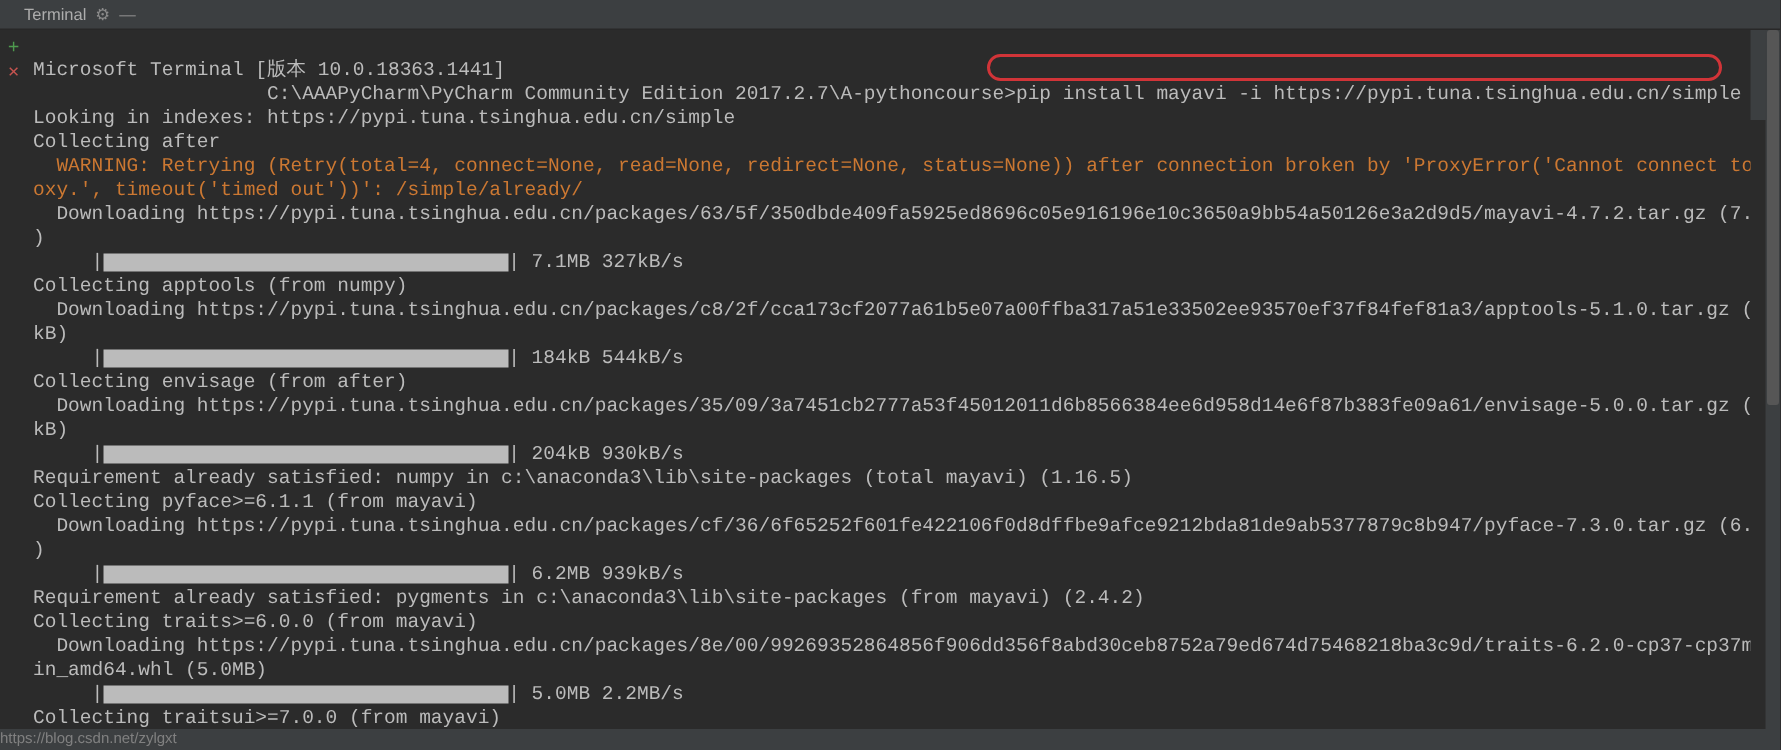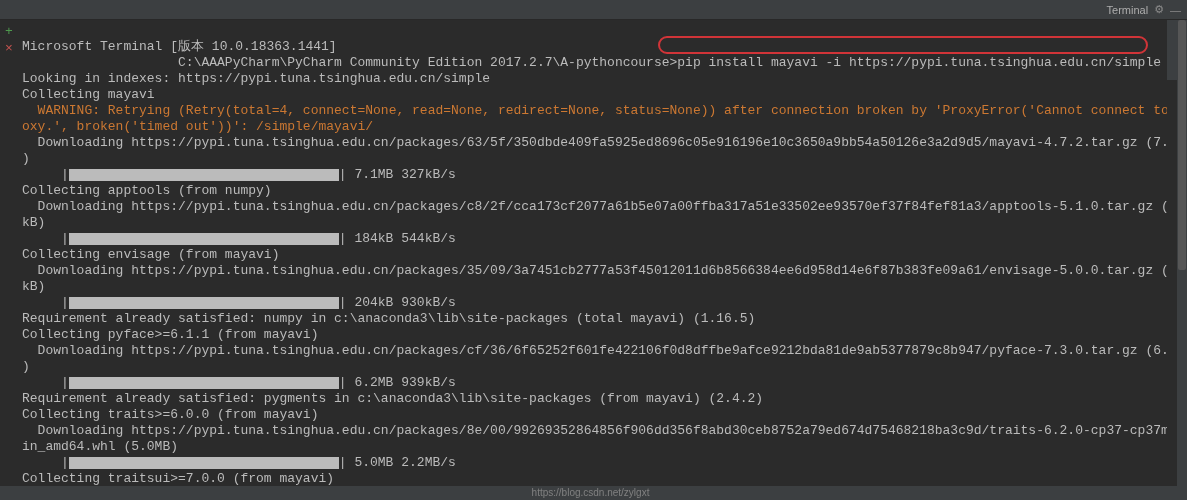--- a/index.html
+++ b/index.html
@@ -11,26 +11,25 @@
     width: 1187px;
     height: 500px;
     overflow: hidden;
     position: relative;
   }
   .title-bar {
     background: #3c3f41;
     height: 20px;
     display: flex;
     align-items: center;
-    padding: 0 6px;
+    padding: 0 16px;
     border-bottom: 1px solid #282828;
     font-size: 11px;
     color: #adadad;
     font-family: "Segoe UI", sans-serif;
-    justify-content: flex-end;
   }
   .title-bar .gear {
     margin-left: auto;
   }
   .title-bar .icon {
     color: #8a8a8a;
     margin-left: 6px;
     font-size: 11px;
   }
   .side-tab-right {
@@ -81,21 +80,21 @@
   .status-foot {
     position: absolute;
     left: 0;
     right: 0;
     bottom: 0;
     height: 14px;
     background: #3c3f41;
     color: #808080;
     font-size: 10px;
     font-family: "Segoe UI", sans-serif;
-    text-align: center;
+    text-align: left;
     padding-right: 6px;
     line-height: 14px;
   }
   .warn { color: #cc7832; }
   .highlight-box {
     position: absolute;
     border: 2px solid #d13438;
     border-radius: 10px;
     pointer-events: none;
   }
@@ -143,31 +142,31 @@
 </div>
 
 <div class="scrollbar">
   <div class="scrollbar-thumb"></div>
 </div>
 
 <div class="terminal-body">
 <span class="line">Microsoft Terminal [版本 10.0.18363.1441]</span>
 <span class="line">                    C:\AAAPyCharm\PyCharm Community Edition 2017.2.7\A-pythoncourse&gt;pip install mayavi -i https://pypi.tuna.tsinghua.edu.cn/simple</span>
 <span class="line">Looking in indexes: https://pypi.tuna.tsinghua.edu.cn/simple</span>
-<span class="line">Collecting mayavi</span>
+<span class="line">Collecting after</span>
 <span class="line warn">  WARNING: Retrying (Retry(total=4, connect=None, read=None, redirect=None, status=None)) after connection broken by 'ProxyError('Cannot connect to pr</span>
-<span class="line warn">oxy.', broken('timed out'))': /simple/mayavi/</span>
+<span class="line warn">oxy.', timeout('timed out'))': /simple/already/</span>
 <span class="line">  Downloading https://pypi.tuna.tsinghua.edu.cn/packages/63/5f/350dbde409fa5925ed8696c05e916196e10c3650a9bb54a50126e3a2d9d5/mayavi-4.7.2.tar.gz (7.1MB</span>
 <span class="line">)</span>
 <span class="line"><span>     |</span><span class="progress-bar-fill" style="width:270px"></span><span>| 7.1MB 327kB/s</span></span>
 <span class="line">Collecting apptools (from numpy)</span>
 <span class="line">  Downloading https://pypi.tuna.tsinghua.edu.cn/packages/c8/2f/cca173cf2077a61b5e07a00ffba317a51e33502ee93570ef37f84fef81a3/apptools-5.1.0.tar.gz (177</span>
 <span class="line">kB)</span>
 <span class="line"><span>     |</span><span class="progress-bar-fill" style="width:270px"></span><span>| 184kB 544kB/s</span></span>
-<span class="line">Collecting envisage (from mayavi)</span>
+<span class="line">Collecting envisage (from after)</span>
 <span class="line">  Downloading https://pypi.tuna.tsinghua.edu.cn/packages/35/09/3a7451cb2777a53f45012011d6b8566384ee6d958d14e6f87b383fe09a61/envisage-5.0.0.tar.gz (197</span>
 <span class="line">kB)</span>
 <span class="line"><span>     |</span><span class="progress-bar-fill" style="width:270px"></span><span>| 204kB 930kB/s</span></span>
 <span class="line">Requirement already satisfied: numpy in c:\anaconda3\lib\site-packages (total mayavi) (1.16.5)</span>
 <span class="line">Collecting pyface&gt;=6.1.1 (from mayavi)</span>
 <span class="line">  Downloading https://pypi.tuna.tsinghua.edu.cn/packages/cf/36/6f65252f601fe422106f0d8dffbe9afce9212bda81de9ab5377879c8b947/pyface-7.3.0.tar.gz (6.1MB</span>
 <span class="line">)</span>
 <span class="line"><span>     |</span><span class="progress-bar-fill" style="width:270px"></span><span>| 6.2MB 939kB/s</span></span>
 <span class="line">Requirement already satisfied: pygments in c:\anaconda3\lib\site-packages (from mayavi) (2.4.2)</span>
 <span class="line">Collecting traits&gt;=6.0.0 (from mayavi)</span>

